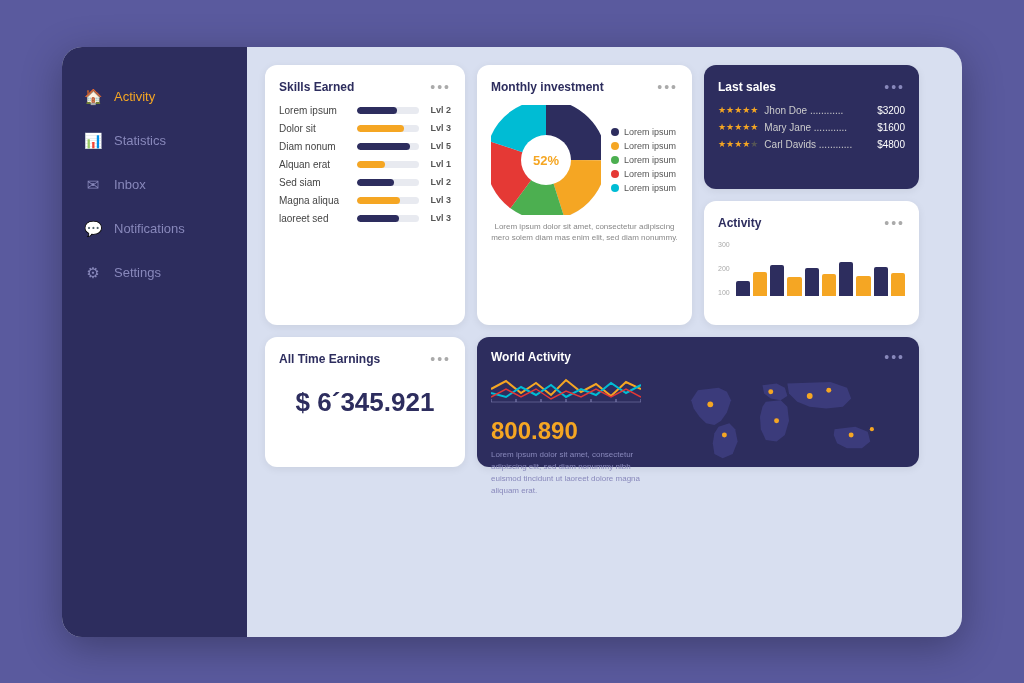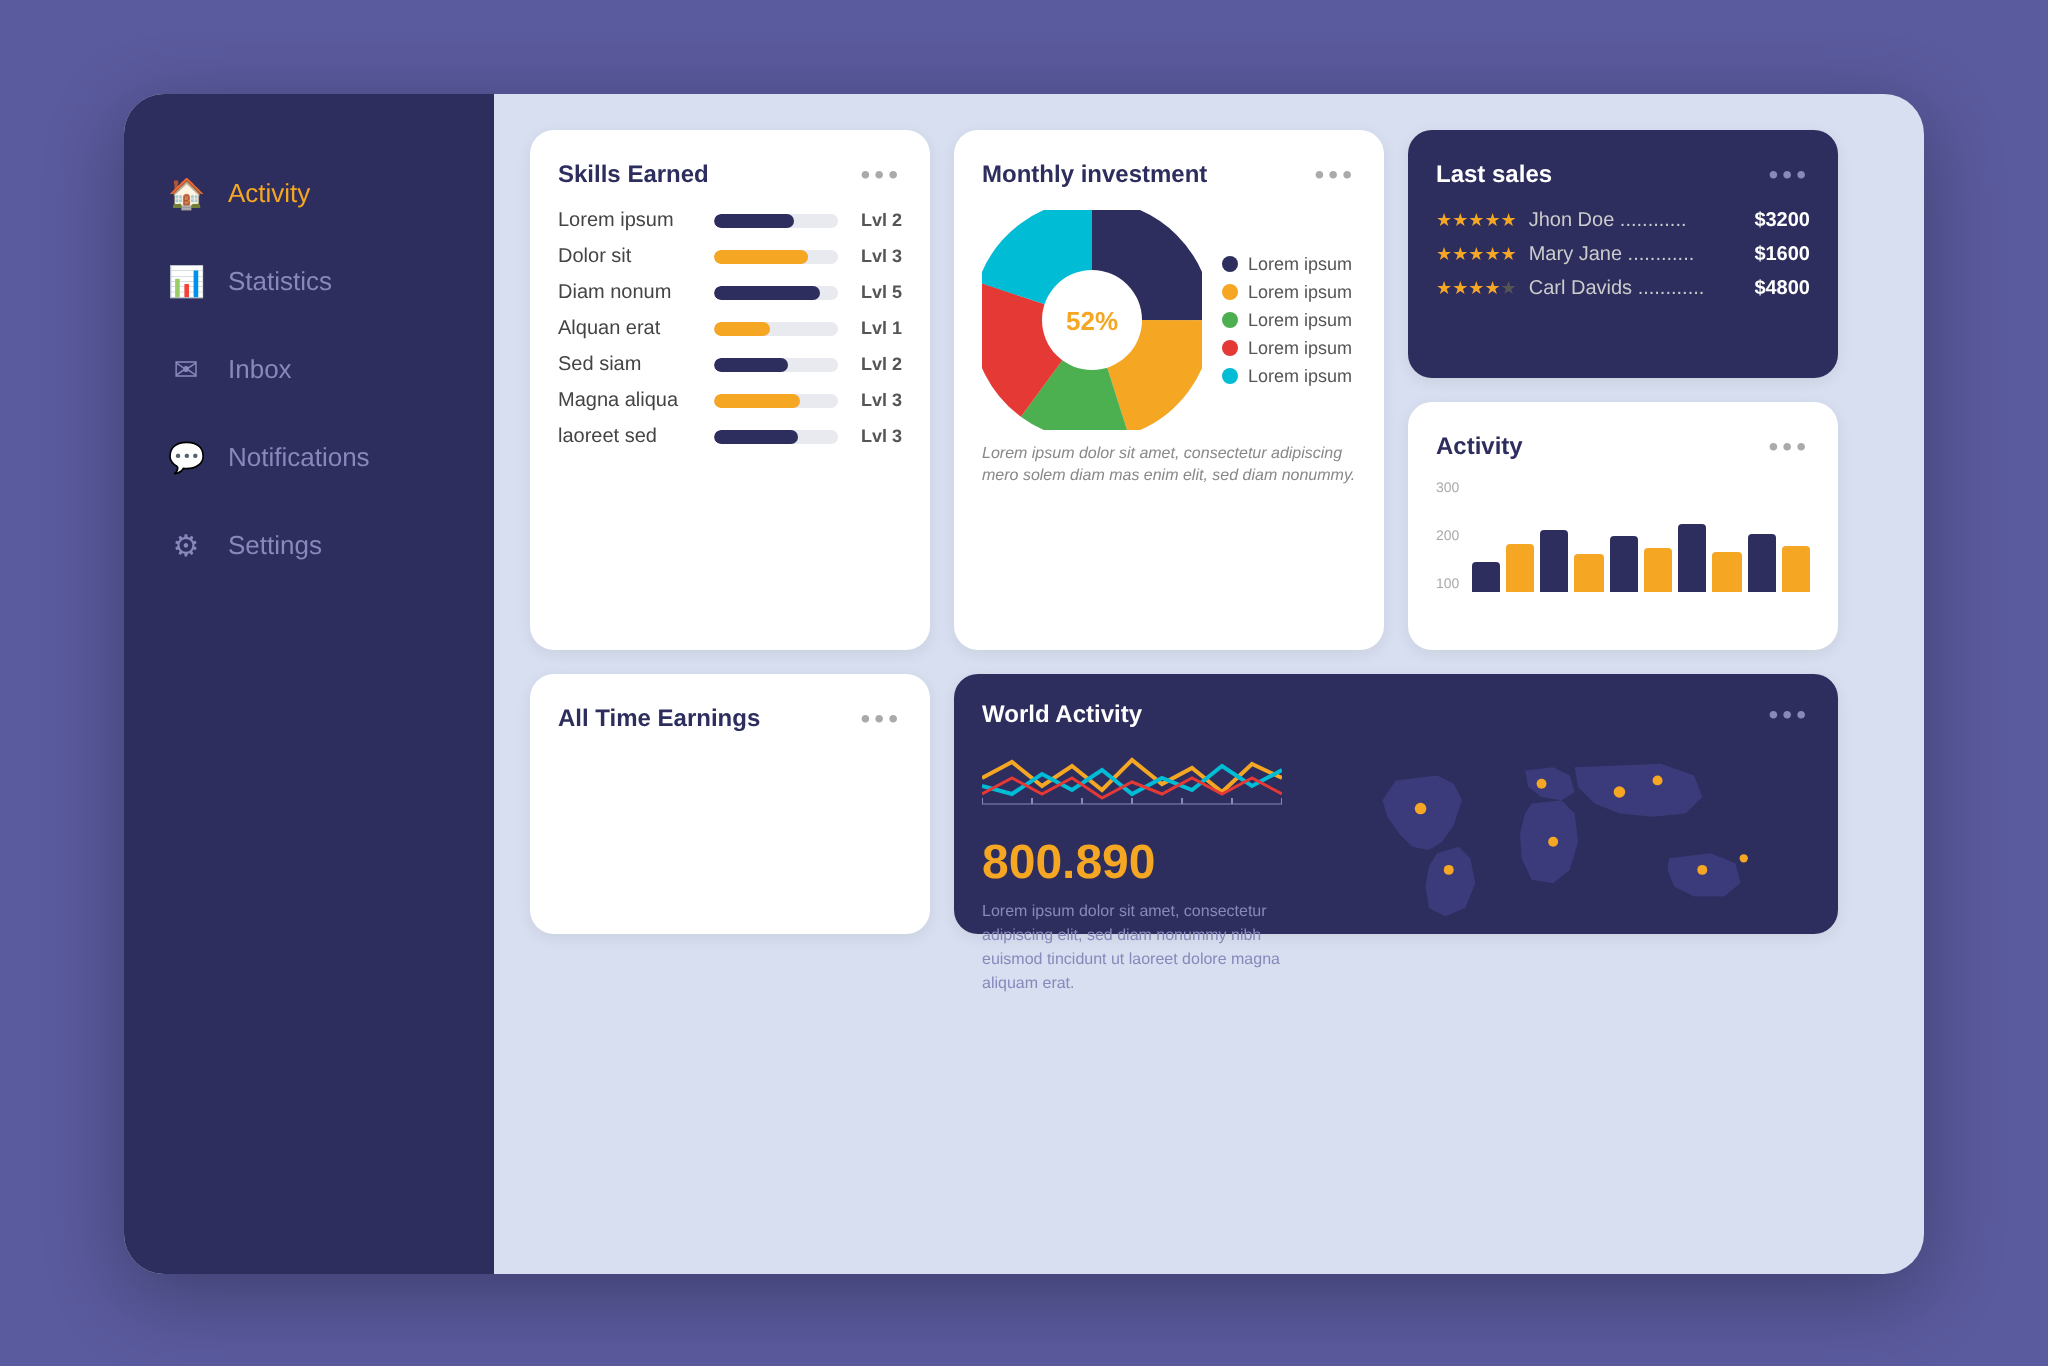--- a/index.html
+++ b/index.html
@@ -167,30 +167,30 @@
     .monthly-card { grid-column: 2; grid-row: 1; }
     .pie-container {
       display: flex;
       align-items: center;
       gap: 10px;
     }
     .pie-svg { flex-shrink: 0; }
     .legend { font-size: 9px; color: #555; display: flex; flex-direction: column; gap: 4px; }
     .legend-item { display: flex; align-items: center; gap: 5px; }
     .legend-dot { width: 8px; height: 8px; border-radius: 50%; flex-shrink: 0; }
-    .chart-desc { font-size: 8px; color: #888; margin-top: 6px; text-align: left; line-height: 1.4; font-style: italic; }
+    .chart-desc { font-size: 8px; color: #888; margin-top: 6px; text-align: center; line-height: 1.4; }
     .sales-row {
       display: flex;
       align-items: center;
       gap: 6px;
       margin-bottom: 6px;
     }
     .stars { color: #f5a623; font-size: 9px; }
     .sale-name { font-size: 10px; color: #ccc; flex: 1; }
-    .sale-amount { font-size: 10px; color: #fff; font-weight: 700; text-align: right; }
+    .sale-amount { font-size: 10px; color: #fff; font-weight: 400; text-align: right; }
 
     
     .earnings-card { grid-column: 1; grid-row: 2; display: flex; flex-direction: column; }
     .earnings-amount {
       font-size: 26px;
       font-weight: 700;
       color: #2d2d5e;
       text-align: center;
       margin-top: 10px;
     }
@@ -450,20 +450,21 @@
             </div>
           </div>
         </div>
       </div>
 
       <div class="card earnings-card" style="grid-column:1;grid-row:2;">
         <div class="card-header">
           <span class="card-title">All Time Earnings</span>
           <span class="dots">•••</span>
         </div>
+        <div class="earnings-amount">$ 6´345.921</div>
       </div>
 
       <div class="card dark world-card" style="grid-column:2/4;grid-row:2;padding:12px 14px;">
         <div class="card-header">
           <span class="card-title">World Activity</span>
           <span class="dots">•••</span>
         </div>
         <div class="world-content">
           <div class="world-left">
             

